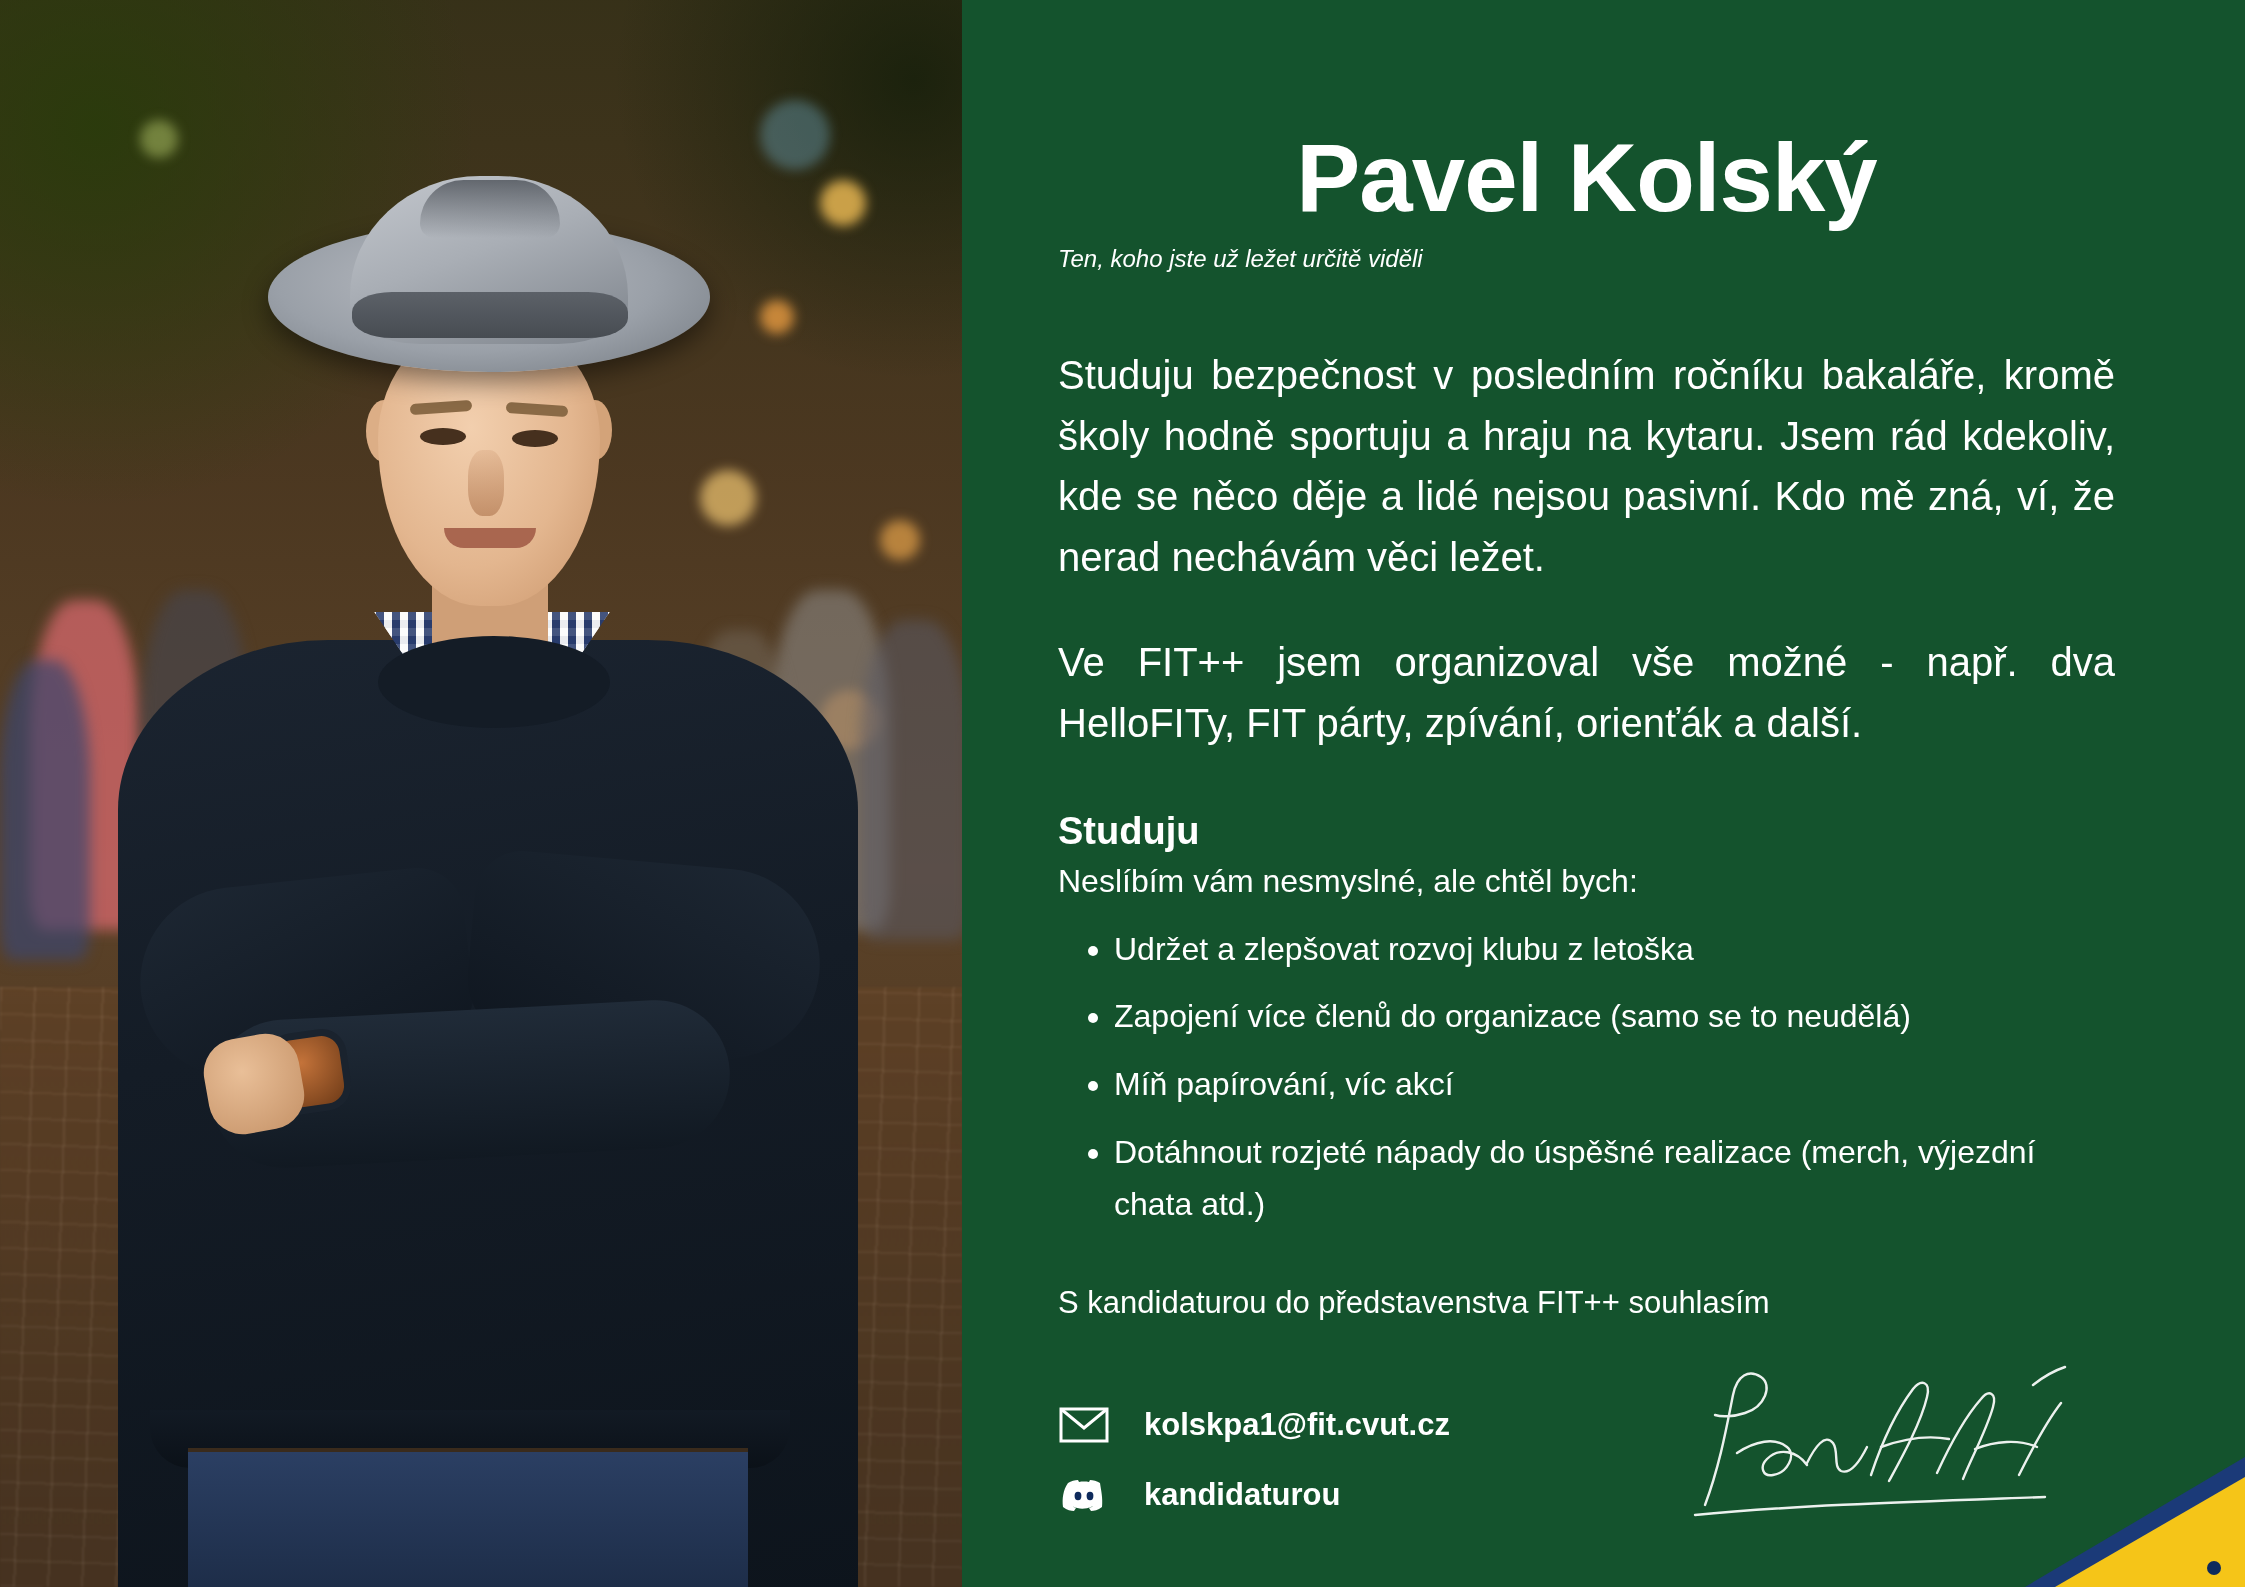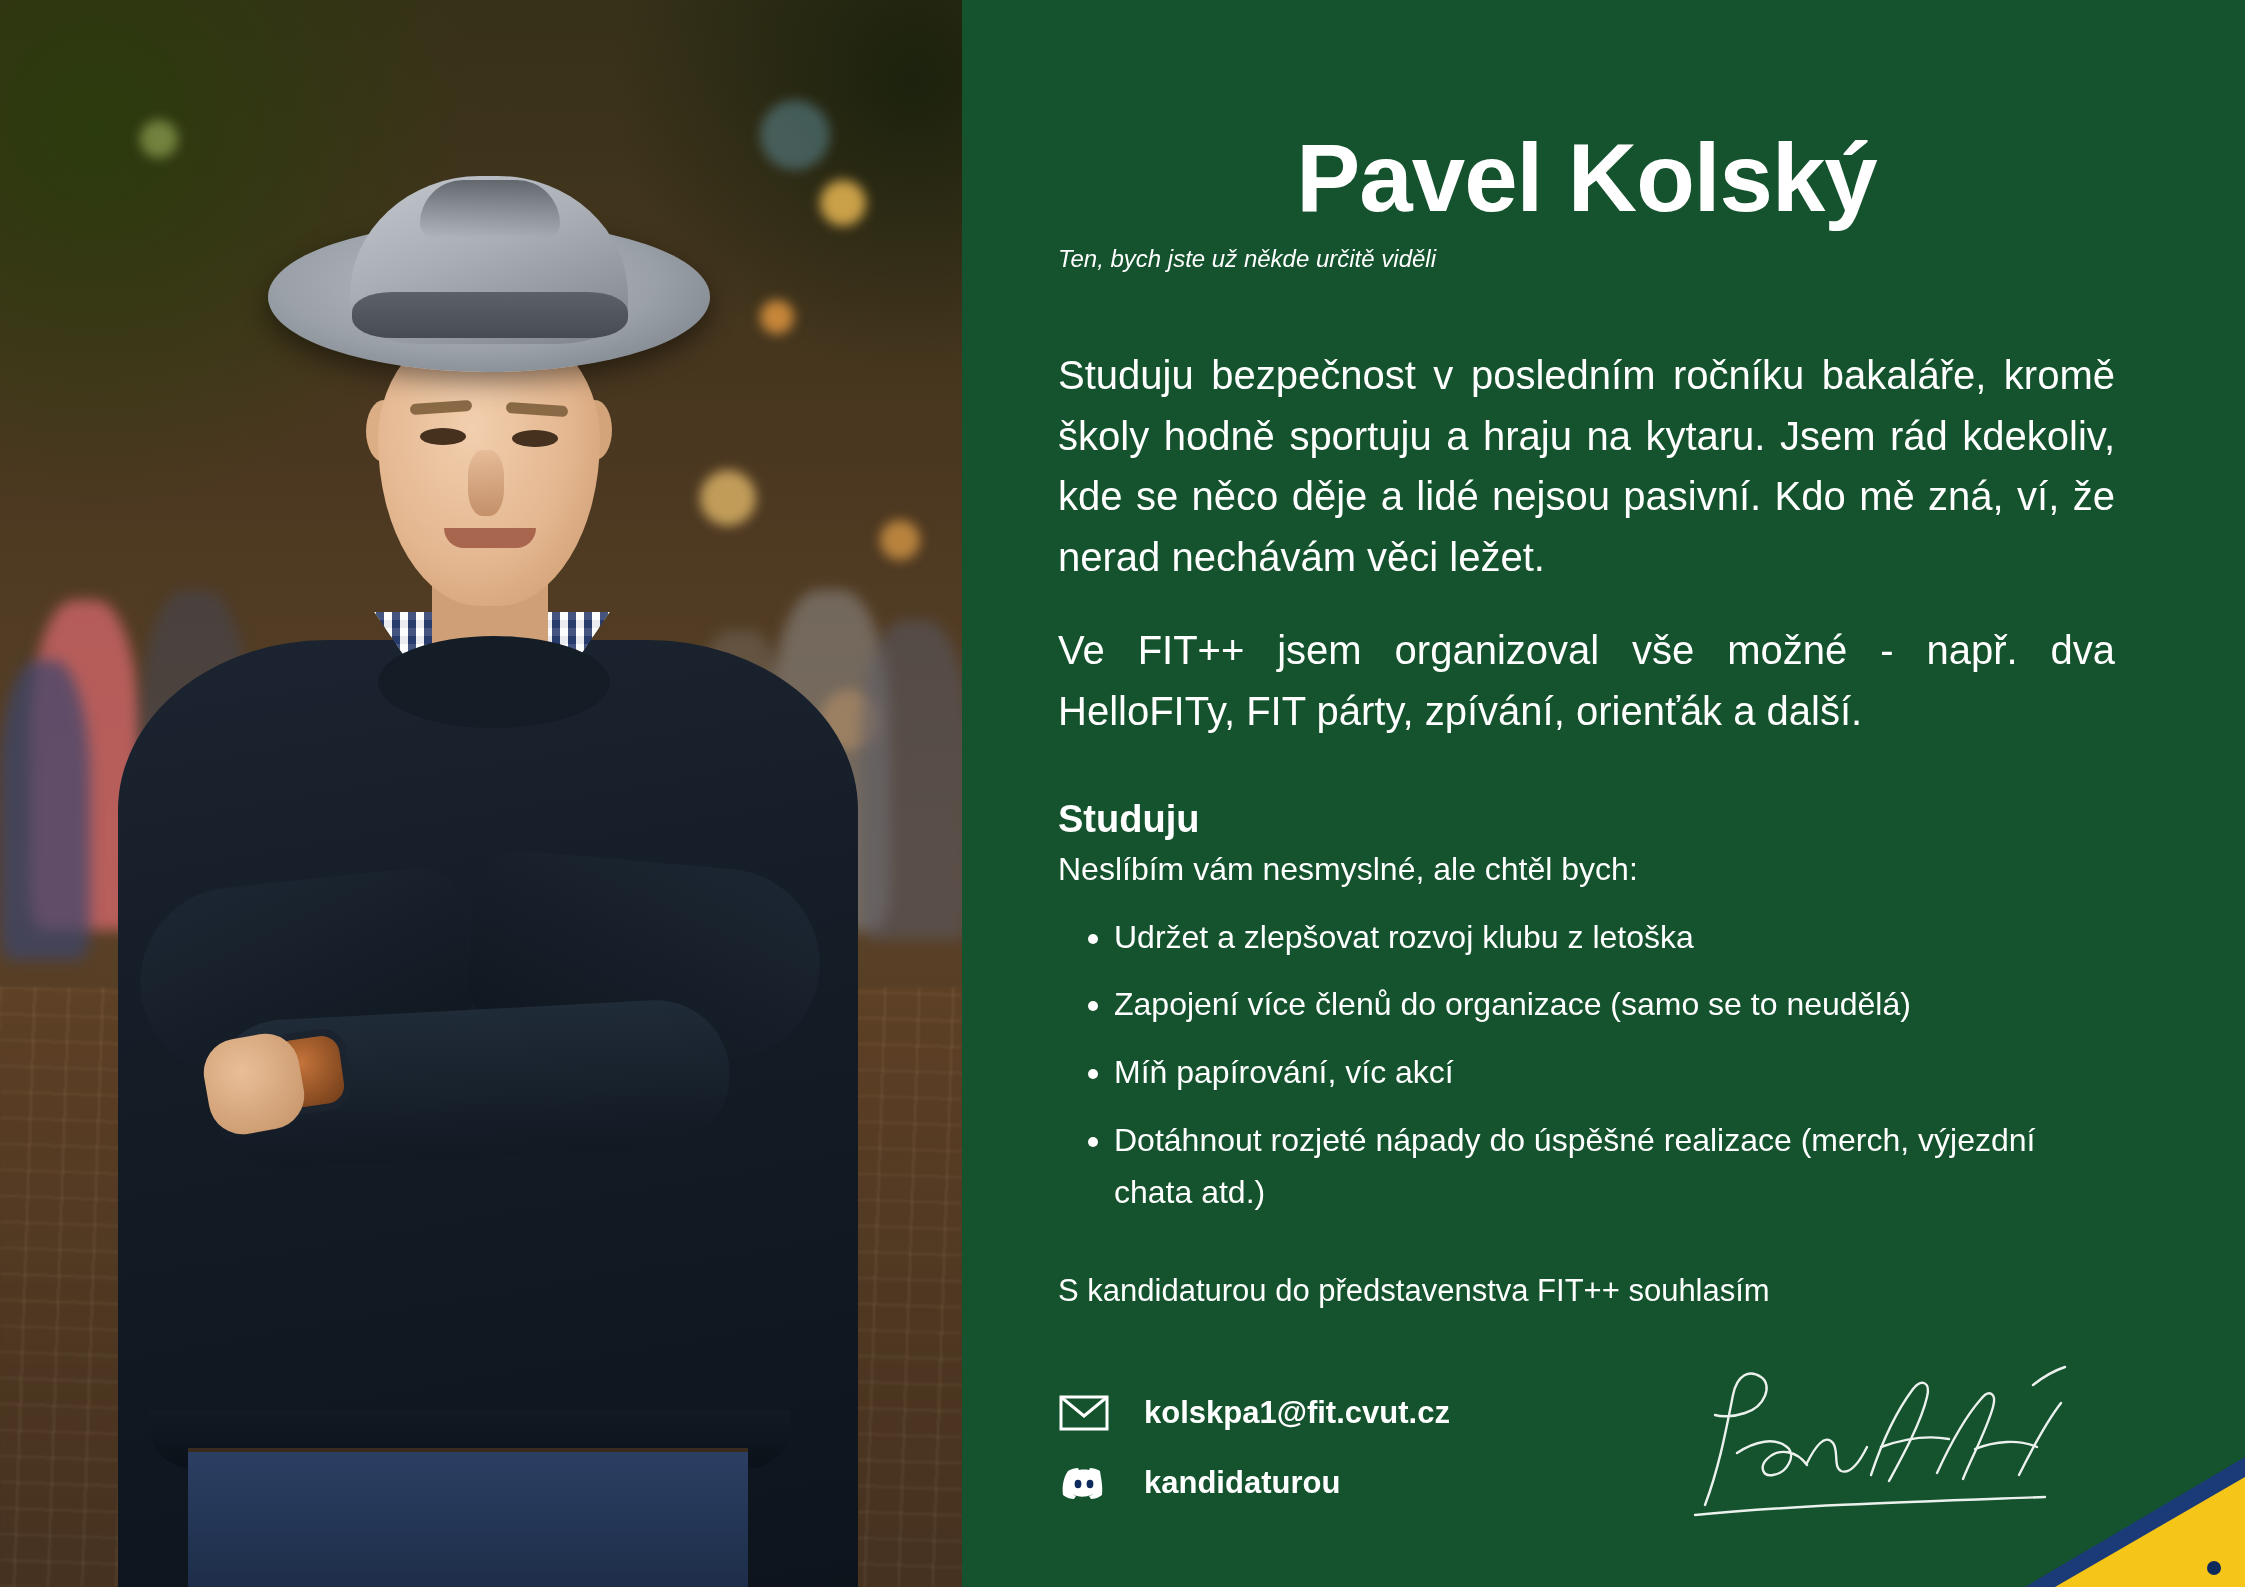--- a/index.html
+++ b/index.html
@@ -209,21 +209,21 @@
     text-align: left;
   }
   .para {
     font-size: 40px;
     line-height: 1.52;
     text-align: justify;
     margin: 0;
     color: #ffffff;
   }
   .para.first { margin-top: 72px; }
-  .para.second { margin-top: 32px; }
+  .para.second { margin-top: 44px; }
   .section-head {
     font-size: 38px;
     font-weight: 700;
     margin: 56px 0 0 0;
   }
   .lead {
     font-size: 32px;
     margin: 10px 0 0 0;
   }
   ul.program {
@@ -352,21 +352,21 @@
       <div class="sweater-hem"></div>
       <div class="belt"></div>
       <div class="jeans"></div>
     </div>
   </div>
 
   <div class="content">
     <div class="inner">
 
       <h1 class="title">Pavel Kolský</h1>
-      <p class="subtitle">Ten, bych jste už někde určitě viděli</p>
+      <p class="subtitle">Ten, koho jste už ležet určitě viděli</p>
 
       <p class="para first">Studuju bezpečnost v posledním ročníku bakaláře, kromě školy hodně sportuju a hraju na kytaru. Jsem rád kdekoliv, kde se něco děje a lidé nejsou pasivní. Kdo mě zná, ví, že nerad nechávám věci ležet.</p>
       <p class="para second">Ve FIT++ jsem organizoval vše možné - např. dva HelloFITy, FIT párty, zpívání, orienťák a další.</p>
 
       <h2 class="section-head">Studuju</h2>
       <p class="lead">Neslíbím vám nesmyslné, ale chtěl bych:</p>
 
       <ul class="program">
         <li>Udržet a zlepšovat rozvoj klubu z letoška</li>
         <li>Zapojení více členů do organizace (samo se to neudělá)</li>

